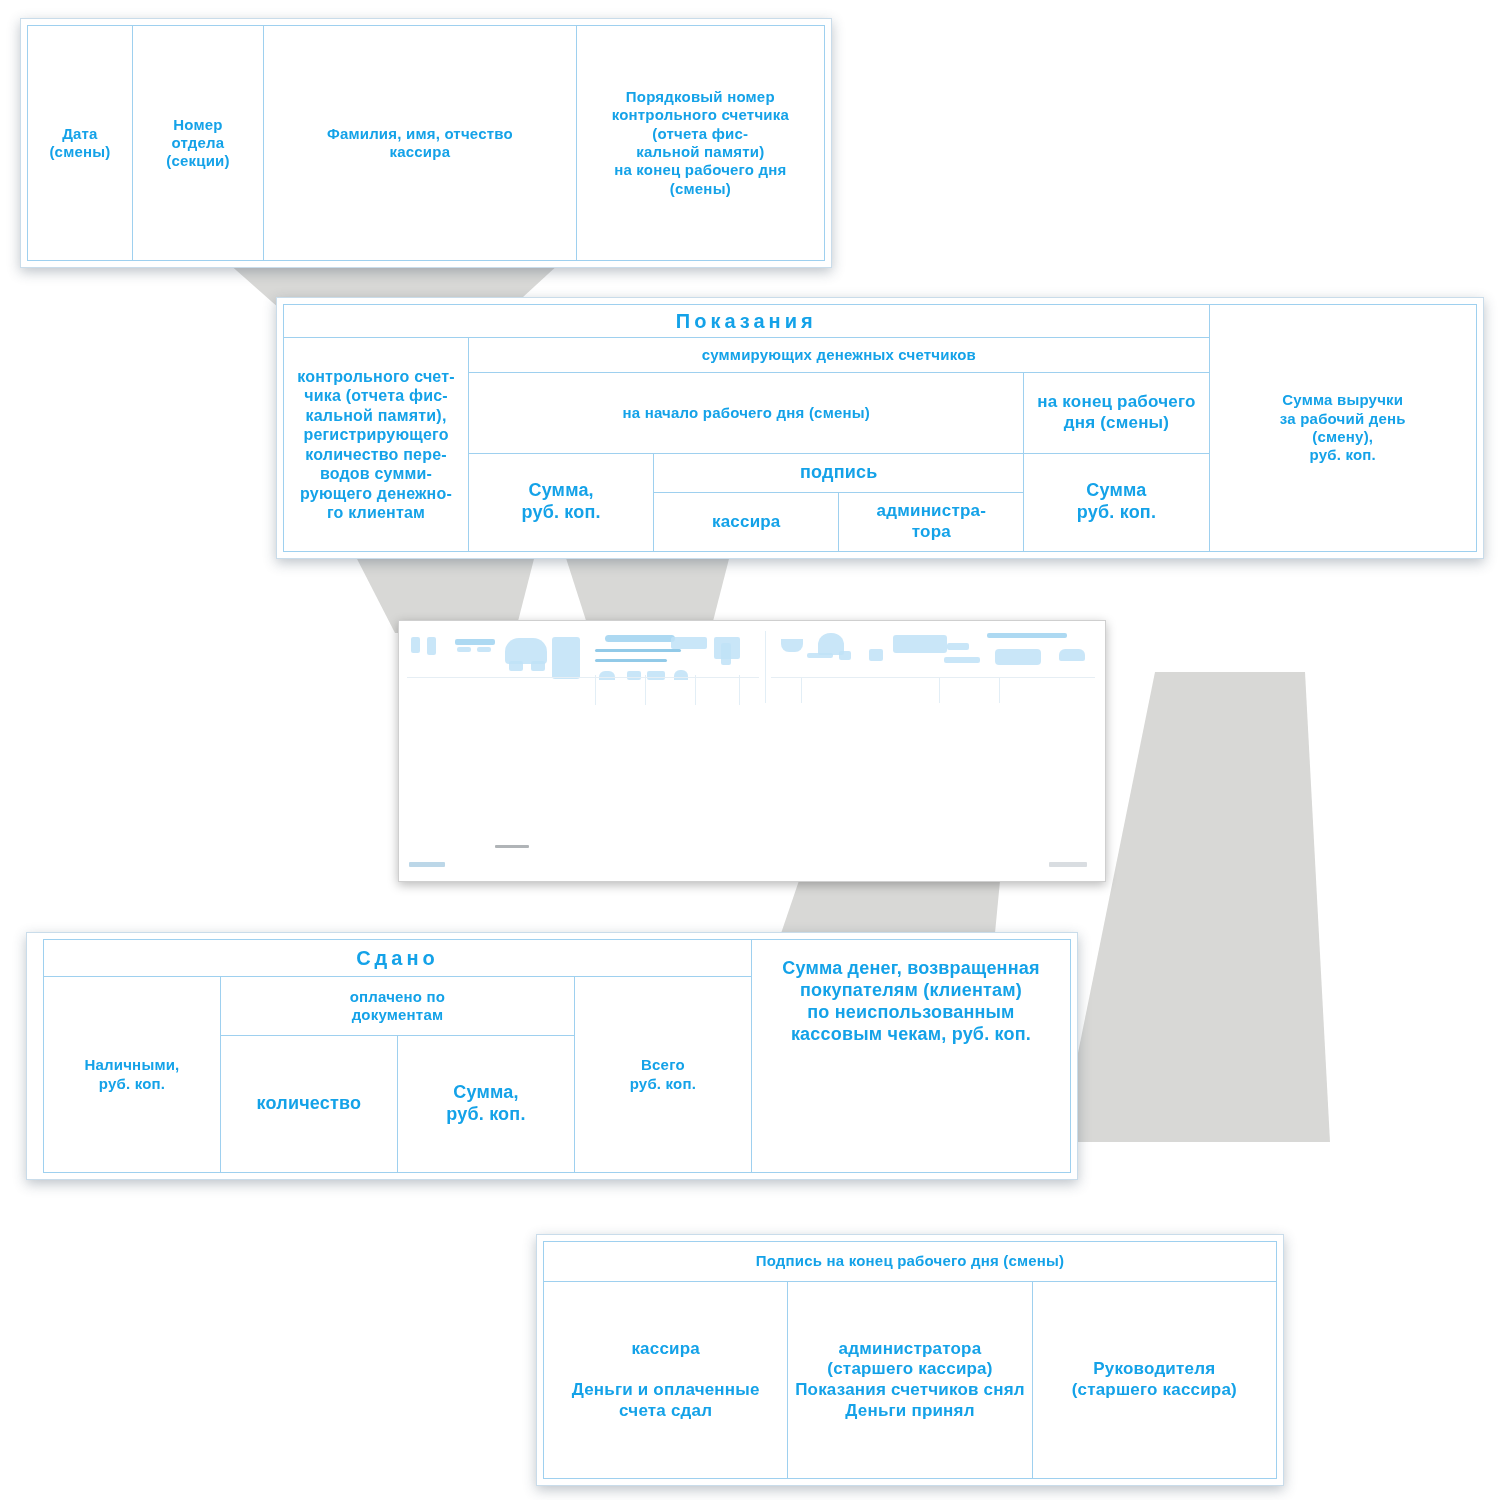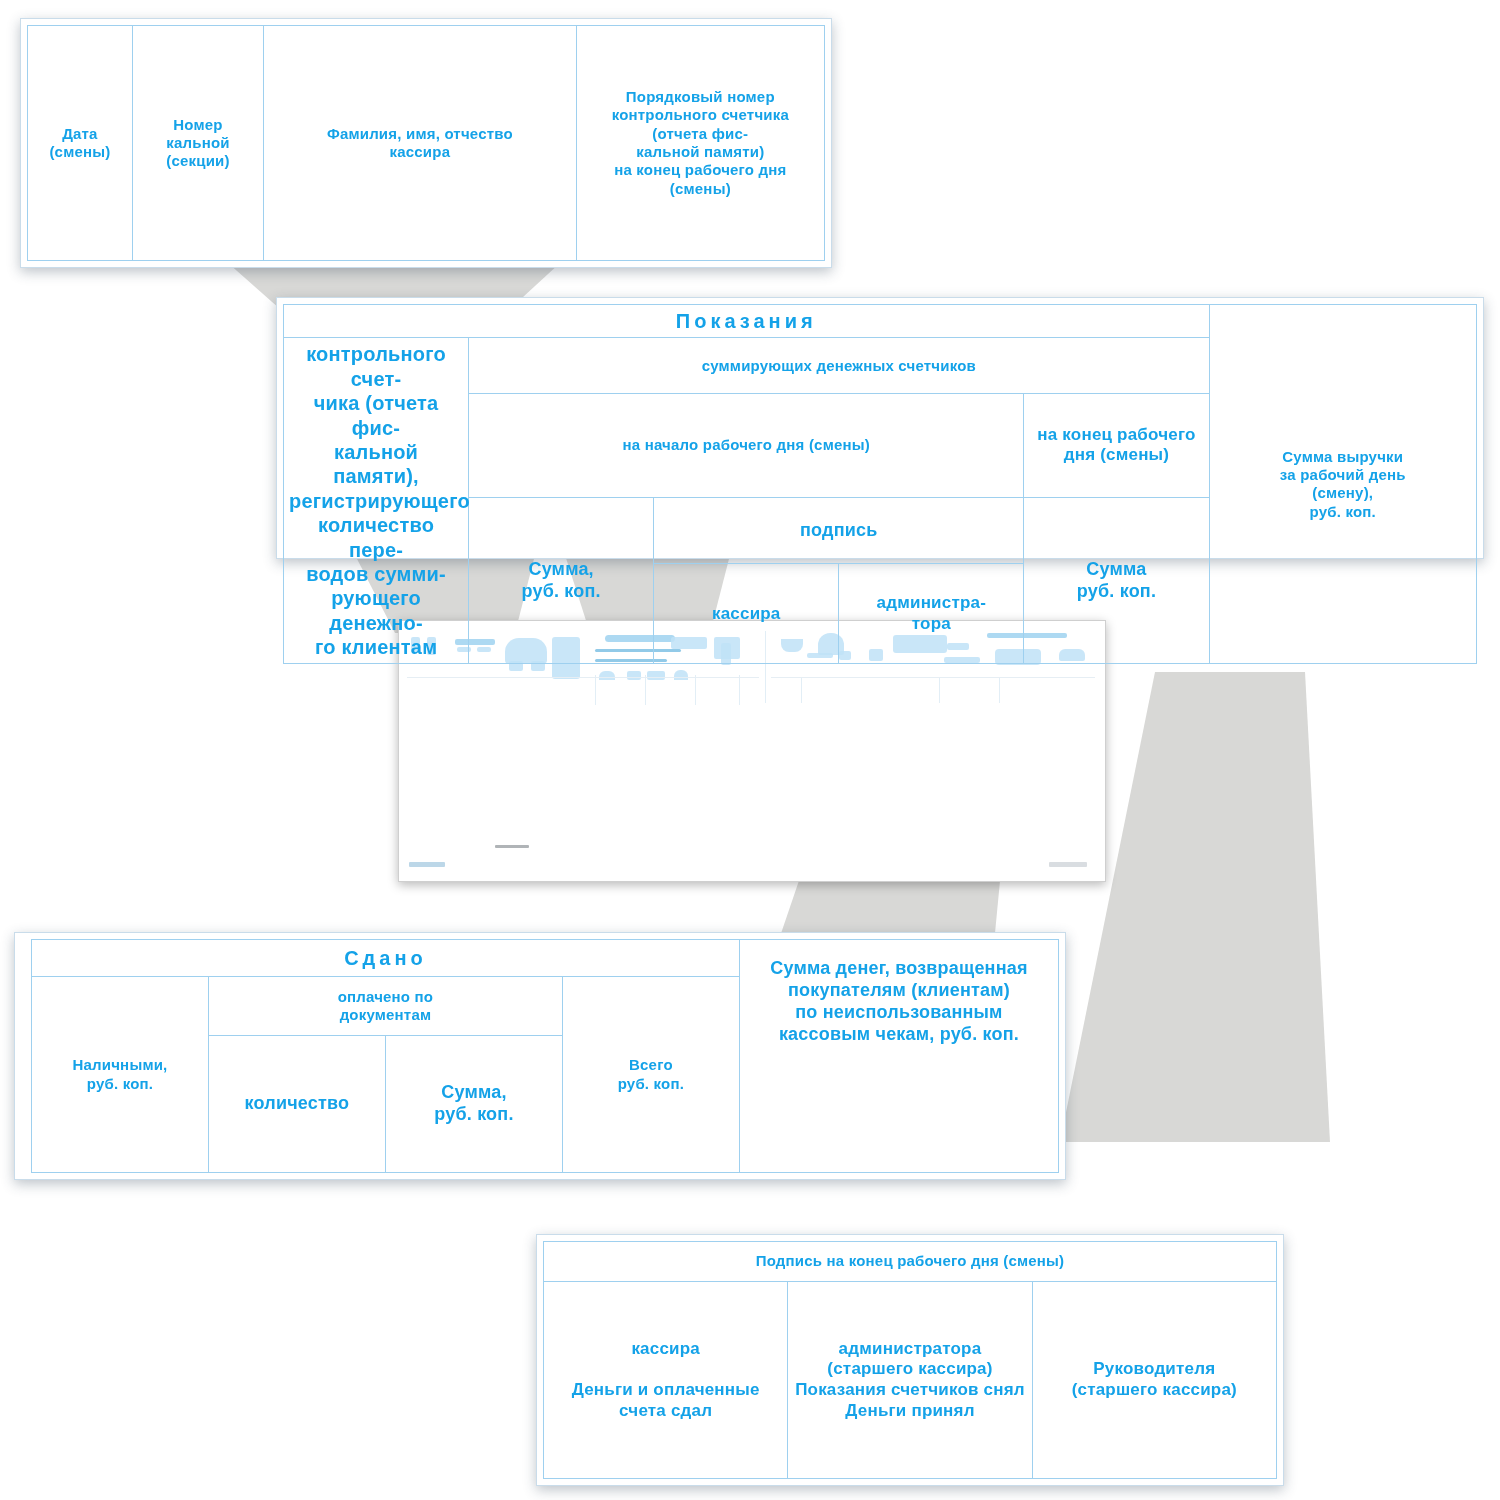--- a/index.html
+++ b/index.html
@@ -62,21 +62,21 @@
     margin-top:12px;
   }
   .tbl td.tall{ vertical-align:top; padding-top:18px;}
   .noborder-out{border:none;}
 
   
   .f20{font-size:20px;}
   .f19{font-size:15px;}
   .f18{font-size:18px;}
   .f17{font-size:17px;}
-  .f16{font-size:20px;}
+  .f16{font-size:16px;}
 </style>
 </head>
 <body>
 
 <div id="stage">
 
   <div class="wedge" style="left:200px;top:263px;width:360px;height:46px;
               clip-path:polygon(28px 0px, 360px 0px, 310px 46px, 80px 46px);"></div>
 
   <div class="wedge" style="left:355px;top:555px;width:200px;height:78px;
@@ -144,21 +144,21 @@
   <div class="panel" style="left:20px;top:18px;width:812px;height:250px;">
     <table class="tbl">
       <tbody>
           <tr>
         <td class="f19" style="width:12.5%">
           <span>Дата</span><br>
           <span>(смены)</span>
         </td>
         <td class="f19" style="width:16%">
           <span>Номер</span><br>
-          <span>кальной</span><br>
+          <span>отдела</span><br>
           <span>(секции)</span>
         </td>
         <td class="f19" style="width:40%">
           <span>Фамилия, имя, отчество</span><br>
           <span>кассира</span>
         </td>
         <td class="f19" style="width:31.5%">
           <span>Порядковый номер</span><br>
           <span>контрольного счетчика</span><br>
           <span>(отчета фис-</span><br>
@@ -226,21 +226,21 @@
         </td>
         <td class="f18">
           <span>Сумма</span><br>
           <span>руб. коп.</span>
         </td>
       </tr>
     </tbody>
       </table>
   </div>
 
-  <div class="panel" style="left:14px;top:932px;width:1052px;height:248px;padding-left:16px;">
+  <div class="panel" style="left:26px;top:932px;width:1052px;height:248px;padding-left:16px;">
     <table class="tbl">
       <tbody>
           <tr style="height:16%">
         <td class="hdr f20" colspan="4">Сдано</td>
         <td rowspan="3" class="f18 tall" style="width:30%">
           <span>Сумма денег, возвращенная</span><br>
           <span>покупателям (клиентам)</span><br>
           <span>по неиспользованным</span><br>
           <span>кассовым чекам, руб. коп.</span>
         </td>

